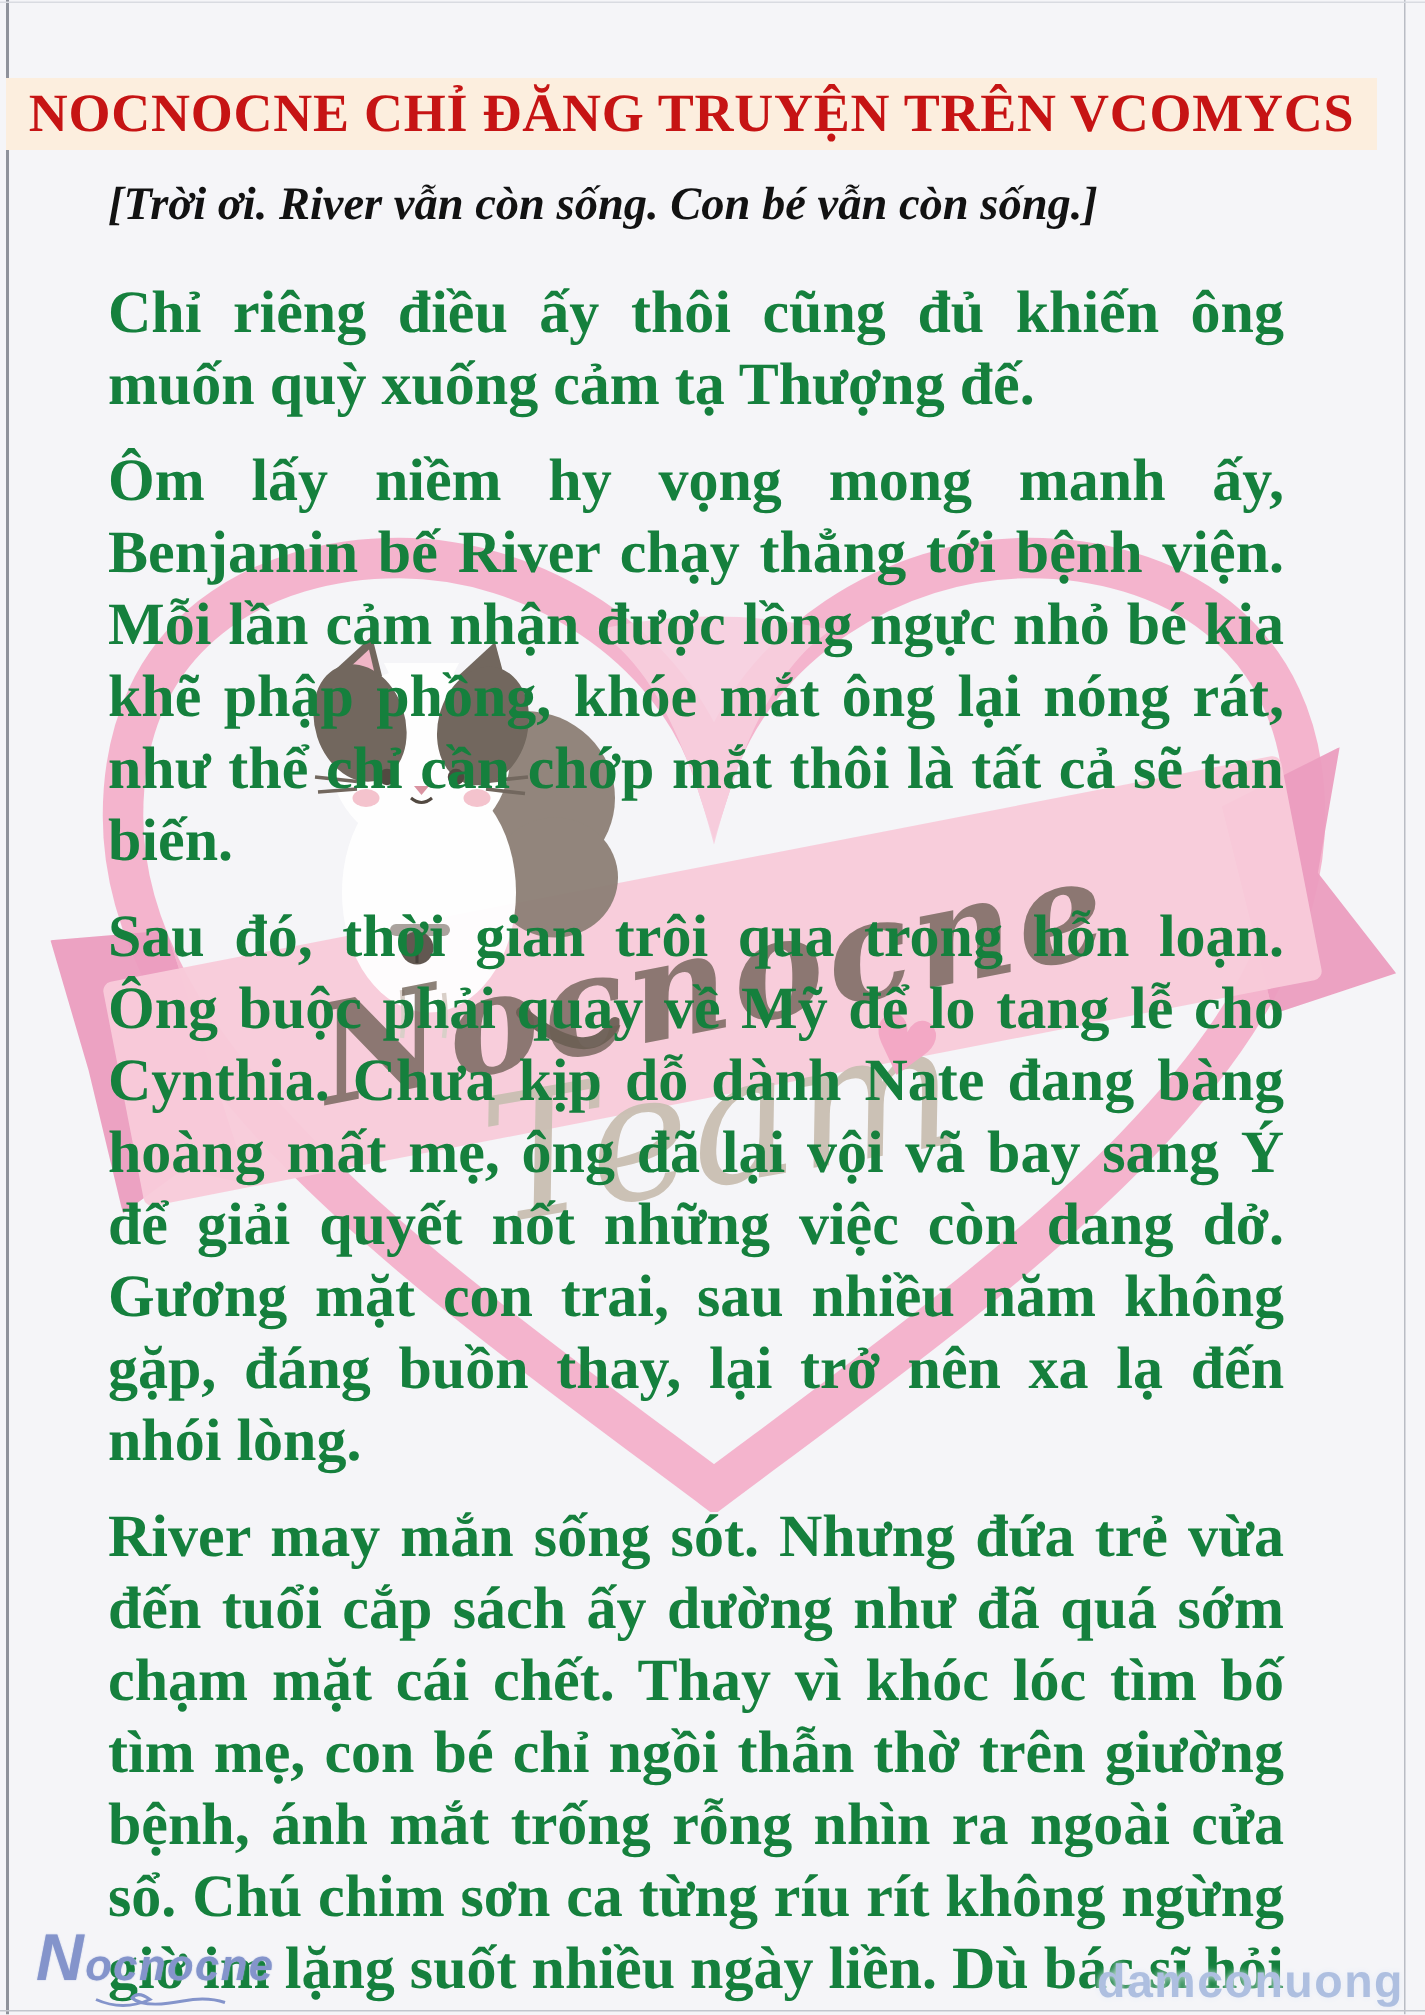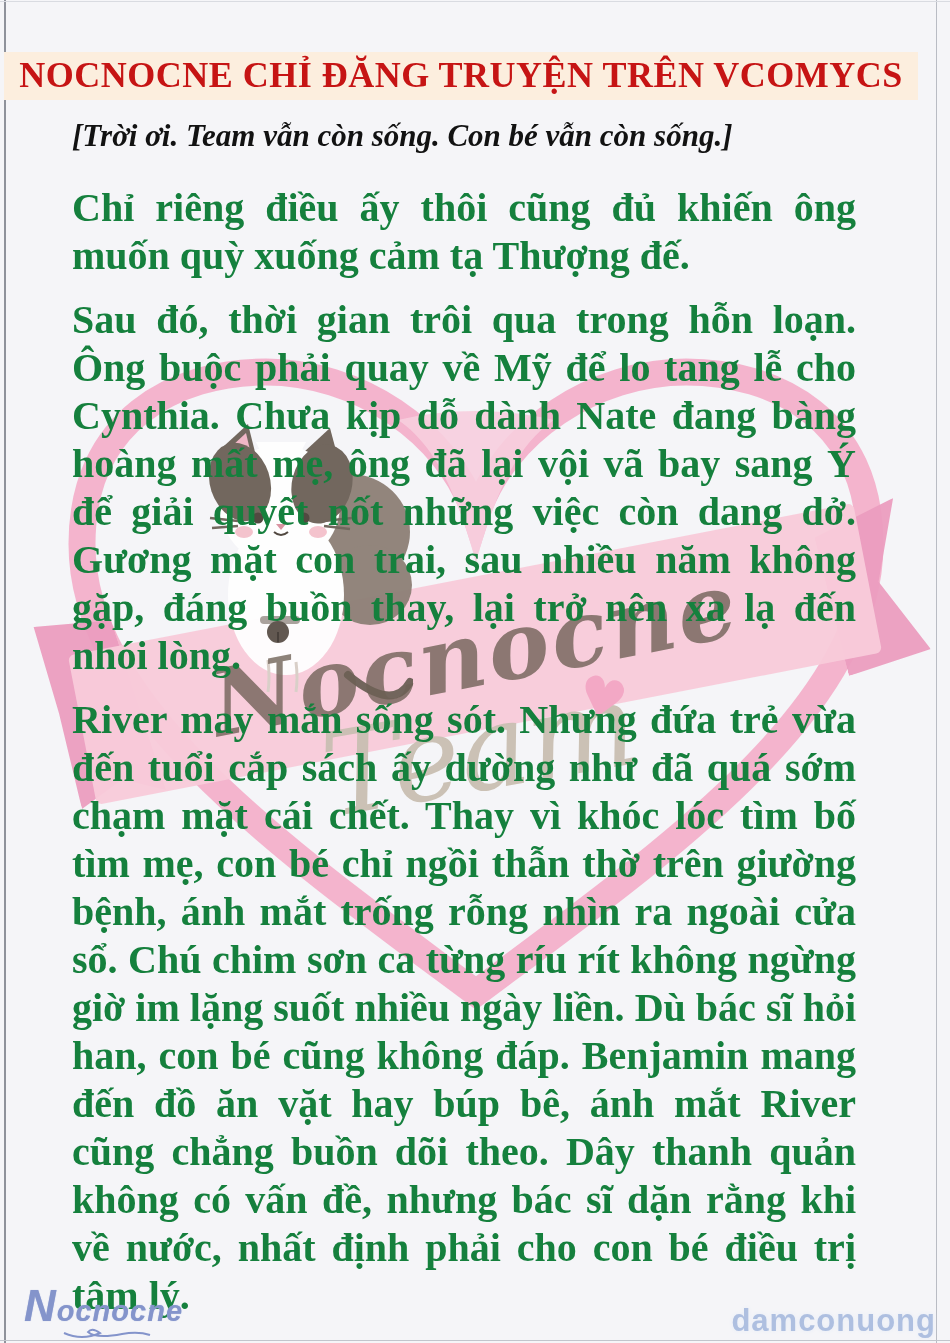--- a/index.html
+++ b/index.html
@@ -143,24 +143,25 @@
   <span class="team-text">Team</span>
 
   <span class="mini-heart">♥</span>
 </div>
 
 <div class="content">
   <div class="title-wrap">
     <span class="title">NOCNOCNE CHỈ ĐĂNG TRUYỆN TRÊN VCOMYCS</span>
   </div>
 
-  <div class="subtitle">[Trời ơi. Team vẫn còn sống. Con bé vẫn còn sống.]</div>
+  <div class="subtitle">[Trời ơi. River vẫn còn sống. Con bé vẫn còn sống.]</div>
 
   <div class="body-text">
     <p>Chỉ riêng điều ấy thôi cũng đủ khiến ông muốn quỳ xuống cảm tạ Thượng đế.</p>
+    <p>Ôm lấy niềm hy vọng mong manh ấy, Benjamin bế River chạy thẳng tới bệnh viện. Mỗi lần cảm nhận được lồng ngực nhỏ bé kia khẽ phập phồng, khóe mắt ông lại nóng rát, như thể chỉ cần chớp mắt thôi là tất cả sẽ tan biến.</p>
     <p>Sau đó, thời gian trôi qua trong hỗn loạn. Ông buộc phải quay về Mỹ để lo tang lễ cho Cynthia. Chưa kịp dỗ dành Nate đang bàng hoàng mất mẹ, ông đã lại vội vã bay sang Ý để giải quyết nốt những việc còn dang dở. Gương mặt con trai, sau nhiều năm không gặp, đáng buồn thay, lại trở nên xa lạ đến nhói lòng.</p>
     <p>River may mắn sống sót. Nhưng đứa trẻ vừa đến tuổi cắp sách ấy dường như đã quá sớm chạm mặt cái chết. Thay vì khóc lóc tìm bố tìm mẹ, con bé chỉ ngồi thẫn thờ trên giường bệnh, ánh mắt trống rỗng nhìn ra ngoài cửa sổ. Chú chim sơn ca từng ríu rít không ngừng giờ im lặng suốt nhiều ngày liền. Dù bác sĩ hỏi han, con bé cũng không đáp. Benjamin mang đến đồ ăn vặt hay búp bê, ánh mắt River cũng chẳng buồn dõi theo. Dây thanh quản không có vấn đề, nhưng bác sĩ dặn rằng khi về nước, nhất định phải cho con bé điều trị tâm lý.</p>
   </div>
 </div>
 
 <div class="logo">
   <span class="logo-text">Nocnocne</span>
   <svg class="logo-flourish" width="90" height="16" viewBox="0 0 90 16">
     <path d="M2,8 Q20,16 38,8 Q30,2 26,7 Q34,14 60,9 Q76,6 88,10" stroke="#8494cb" stroke-width="2" fill="none"></path>
   </svg>

